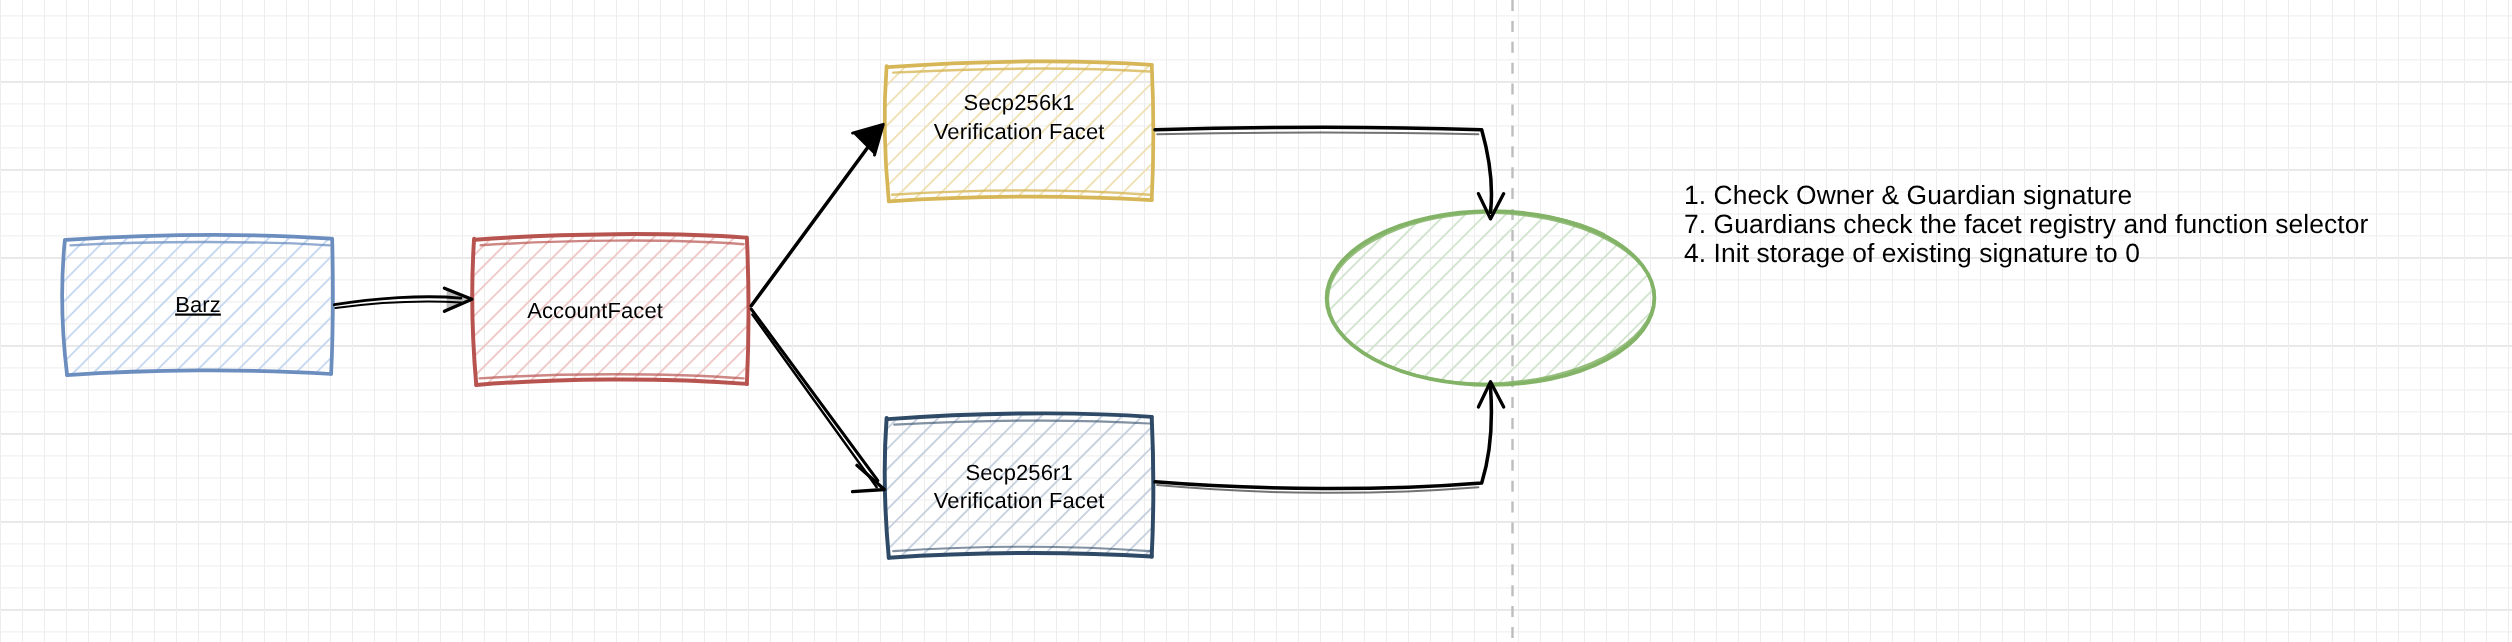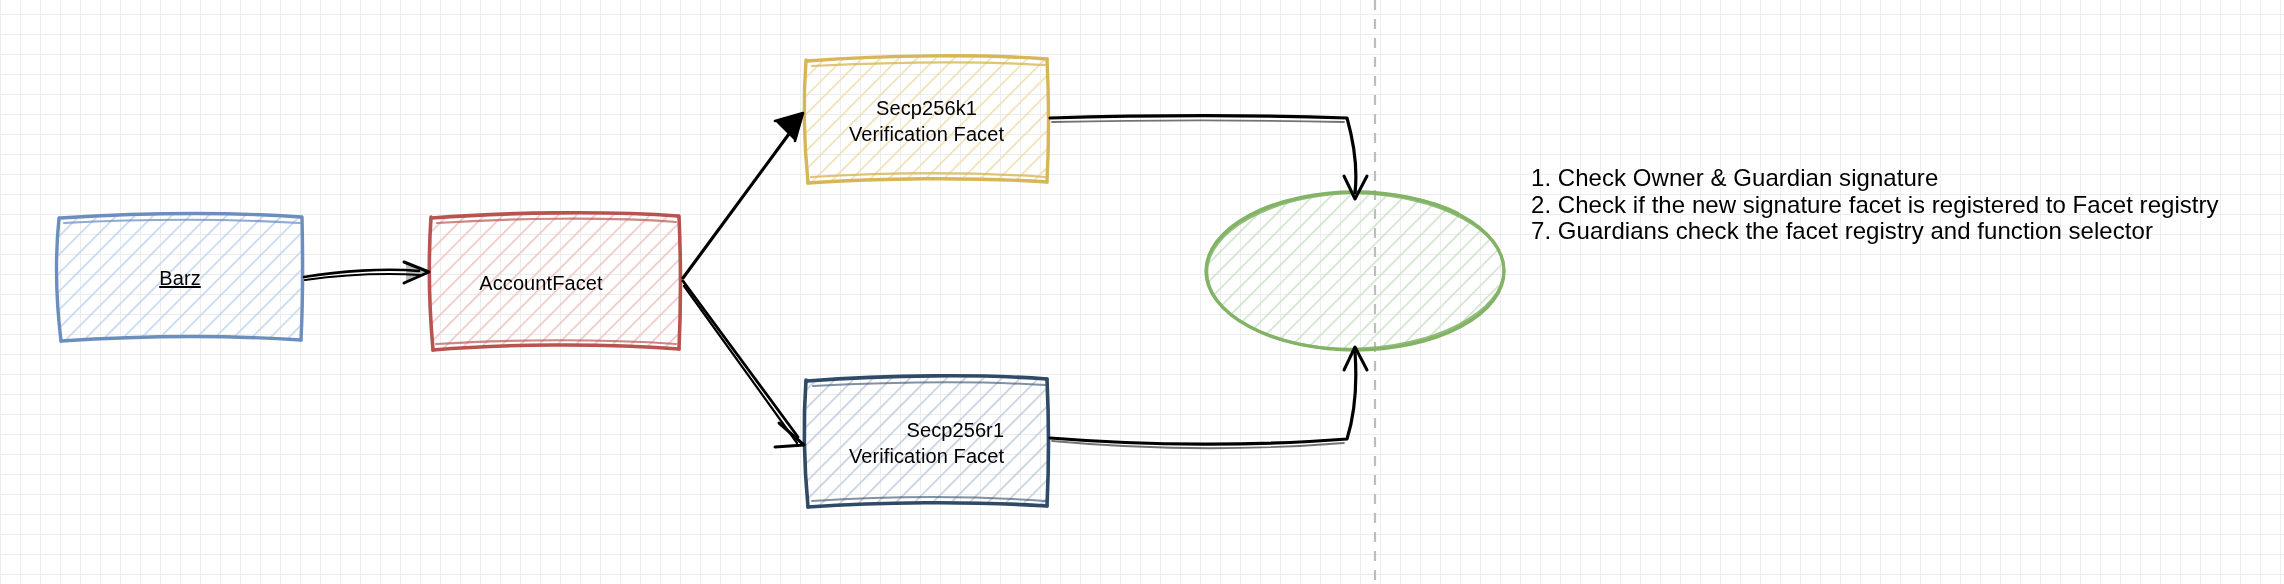--- a/index.html
+++ b/index.html
@@ -169,26 +169,26 @@
       <path d="M1050,438 C1150,446 1260,446 1347,439 C1356,410 1357,380 1355,352" fill="none" stroke="#000000" stroke-width="3.2" stroke-linecap="round" stroke-linejoin="round"></path>
       <path d="M1052,441 C1150,450 1255,450 1344,443" fill="none" stroke="#000000" stroke-width="1.8" stroke-linecap="round" opacity="0.55"></path>
       <path d="M1344,370 L1355,347 L1367,370" fill="none" stroke="#000000" stroke-width="3" stroke-linejoin="round" stroke-linecap="round"></path>
     </g>
   </svg>
 
   <div class="node-label" style="left:58px; top:215px; width:244px; height:125px;text-decoration:underline;">Barz</div>
 
   <div class="node-label" style="left:416px; top:215px; width:250px; height:135px;">AccountFacet</div>
 
-  <div class="node-label" style="left:805px; top:58px; width:243px; height:125px;">Secp256k1
+  <div class="node-label" style="left:805px; top:44px; width:243px; height:125px;">Secp256k1
 Verification Facet</div>
 
-  <div class="node-label" style="left:805px; top:378px; width:243px; height:130px;text-align:right;">Secp256r1
+  <div class="node-label" style="left:805px; top:378px; width:243px; height:130px;">Secp256r1
 Verification Facet</div>
 
 
   <div id="notes-list">
     <div class="note-row">1. Check Owner &amp; Guardian signature</div>
-    <div class="note-row">2. Check if the new signature facet is registered to Facet registry</div>
     <div class="note-row">7. Guardians check the facet registry and function selector</div>
+    <div class="note-row">4. Init storage of existing signature to 0</div>
   </div>
 
 </div>
 
 </body></html>

